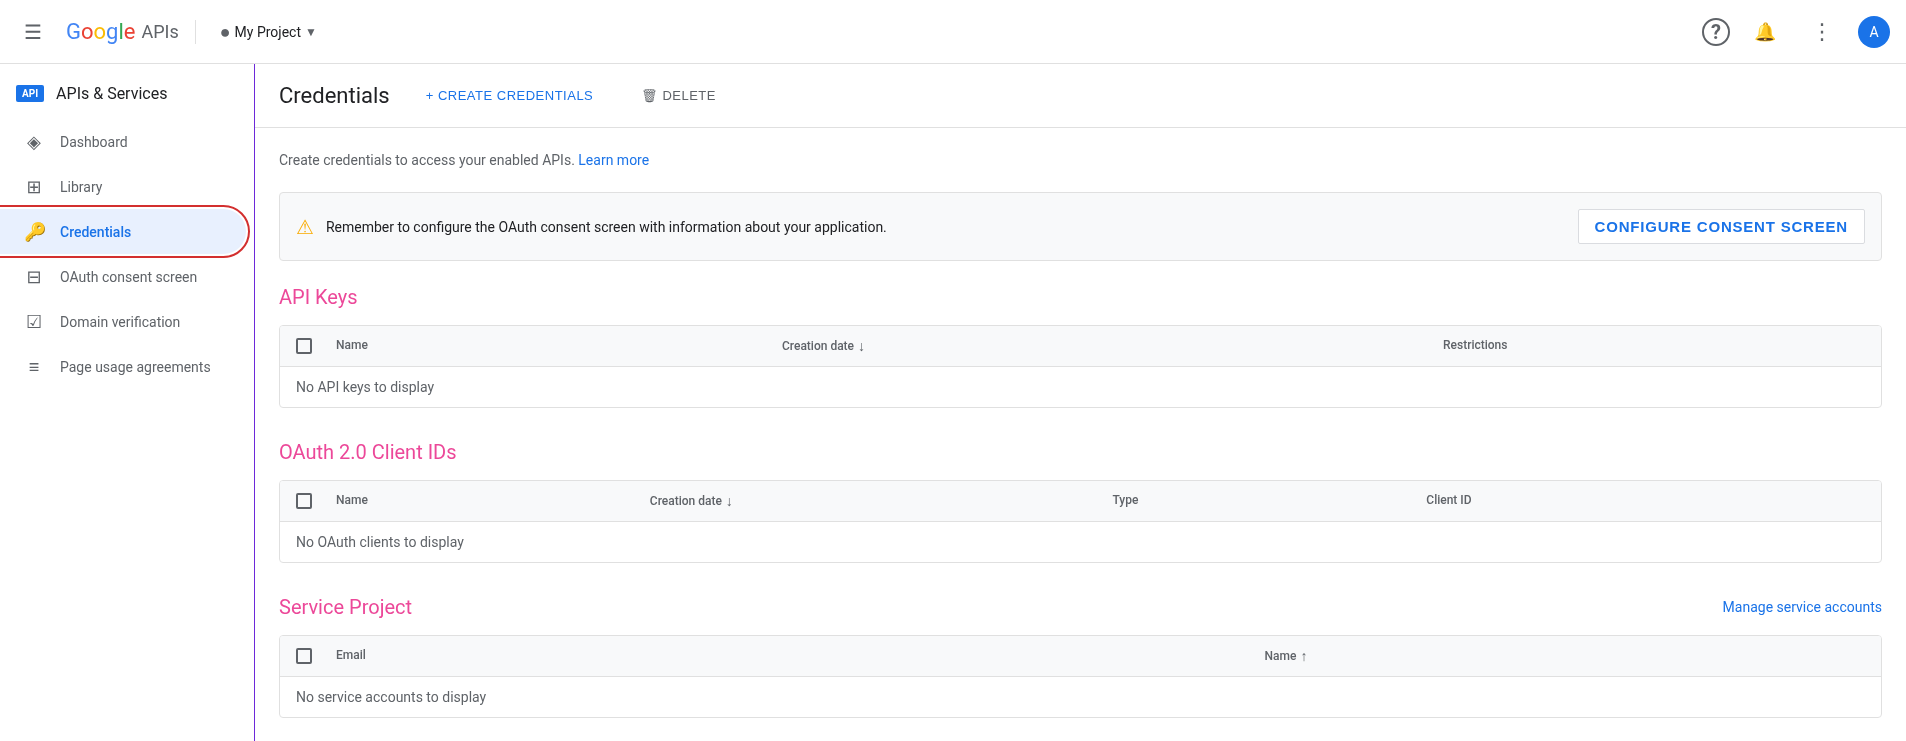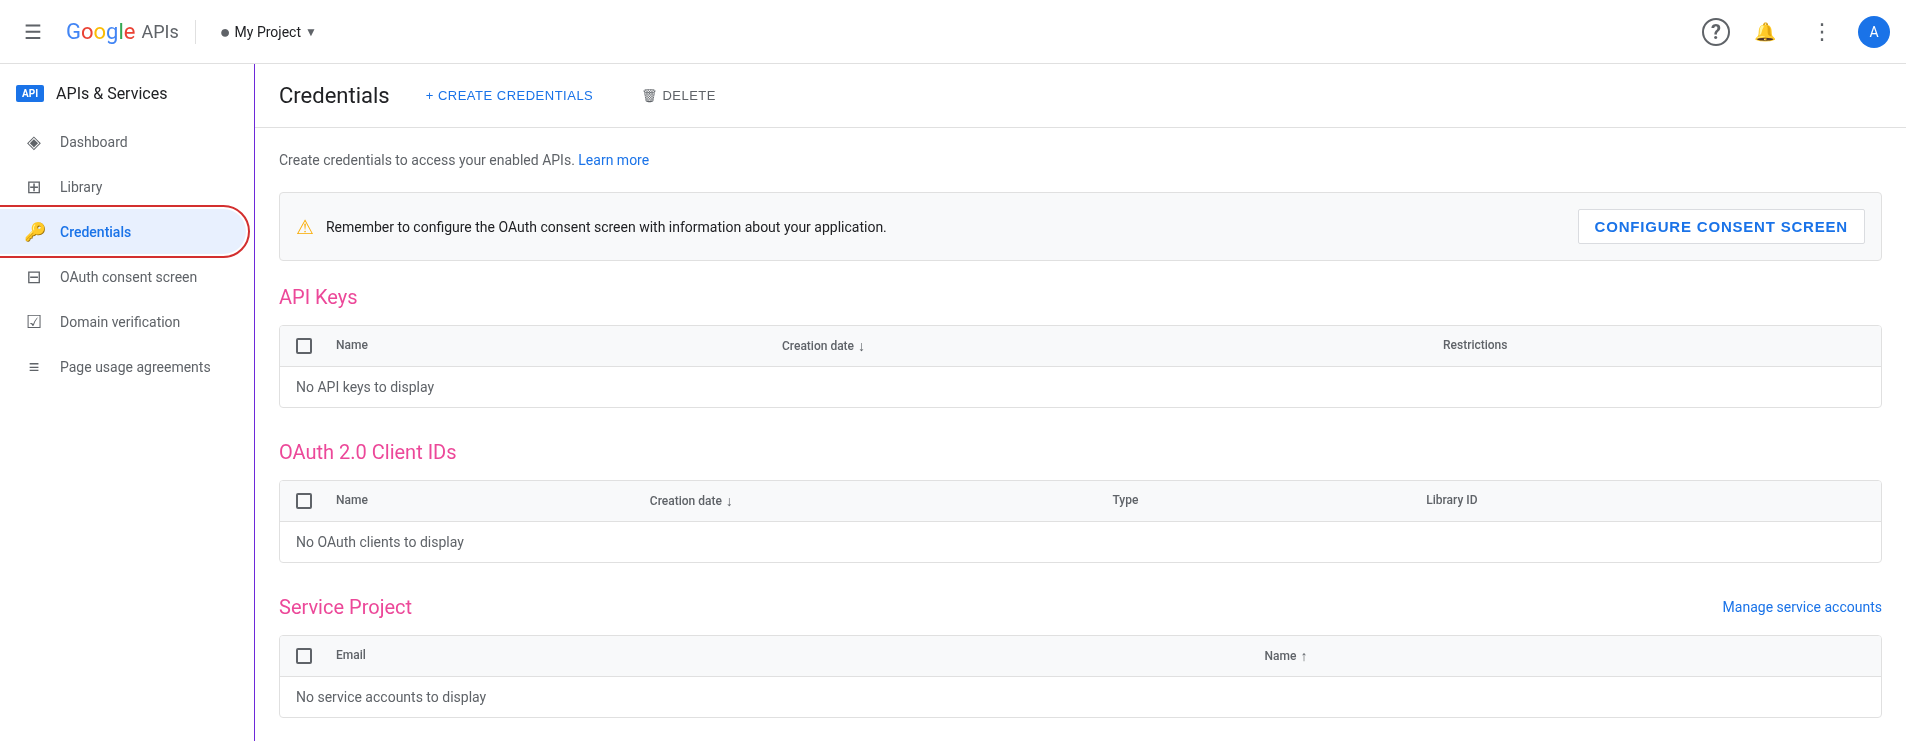--- a/index.html
+++ b/index.html
@@ -199,21 +199,21 @@
               <span>Name</span>
             </div>
             <div class="th-cell th-date" style="cursor:pointer;">
               <span>Creation date</span>
               <span class="sort-icon">↓</span>
             </div>
             <div class="th-cell th-type">
               <span>Type</span>
             </div>
             <div class="th-cell th-clientid">
-              <span>Library ID</span>
+              <span>Client ID</span>
             </div>
           </div>
           <div class="table-row-empty">
             <span>No OAuth clients to display</span>
           </div>
         </div>
       </div>
 
       <div class="section">
         <div class="section-header">

